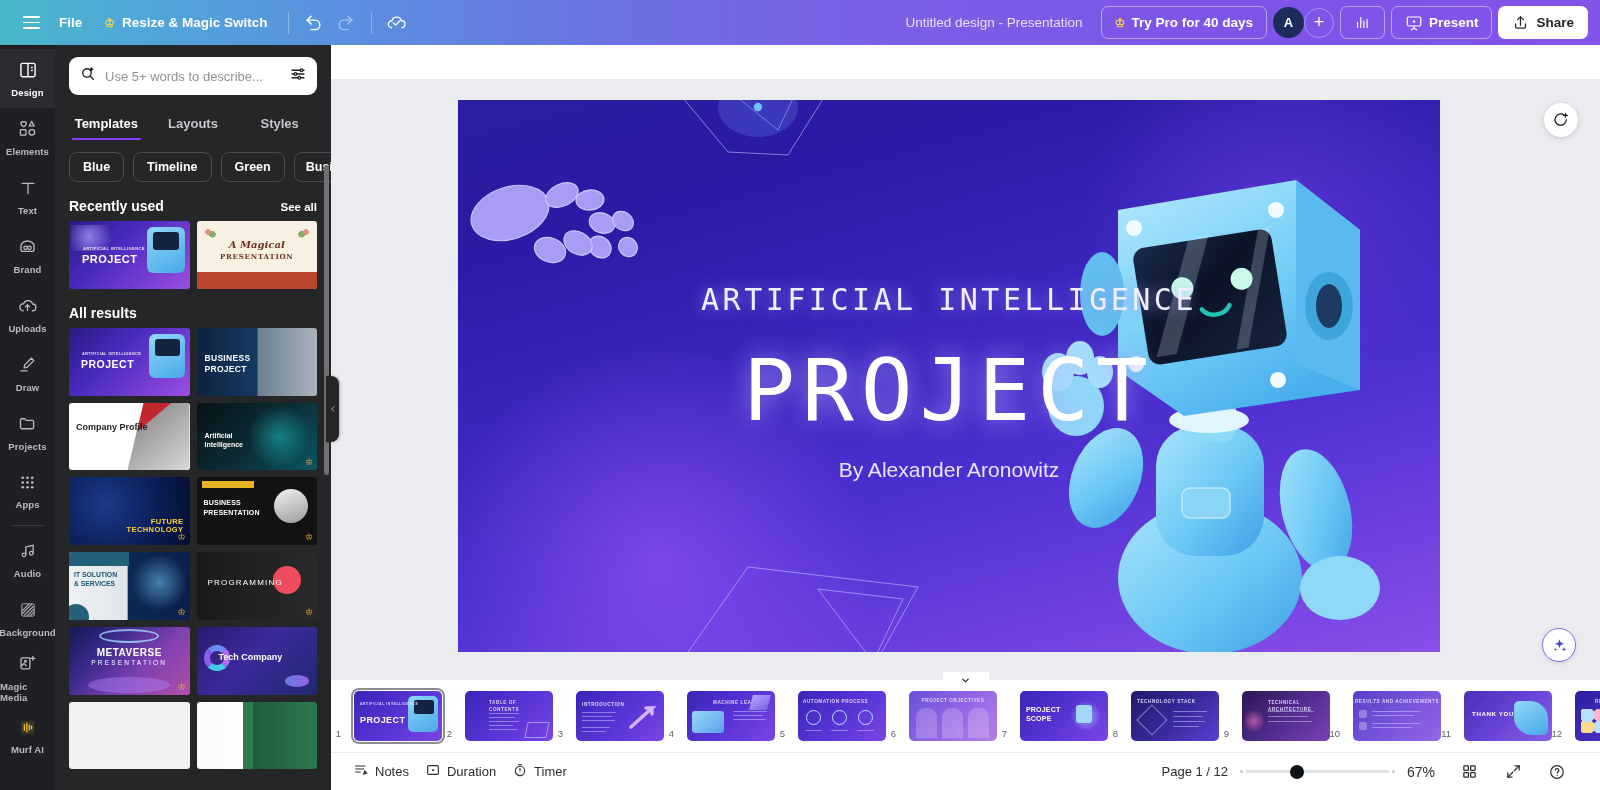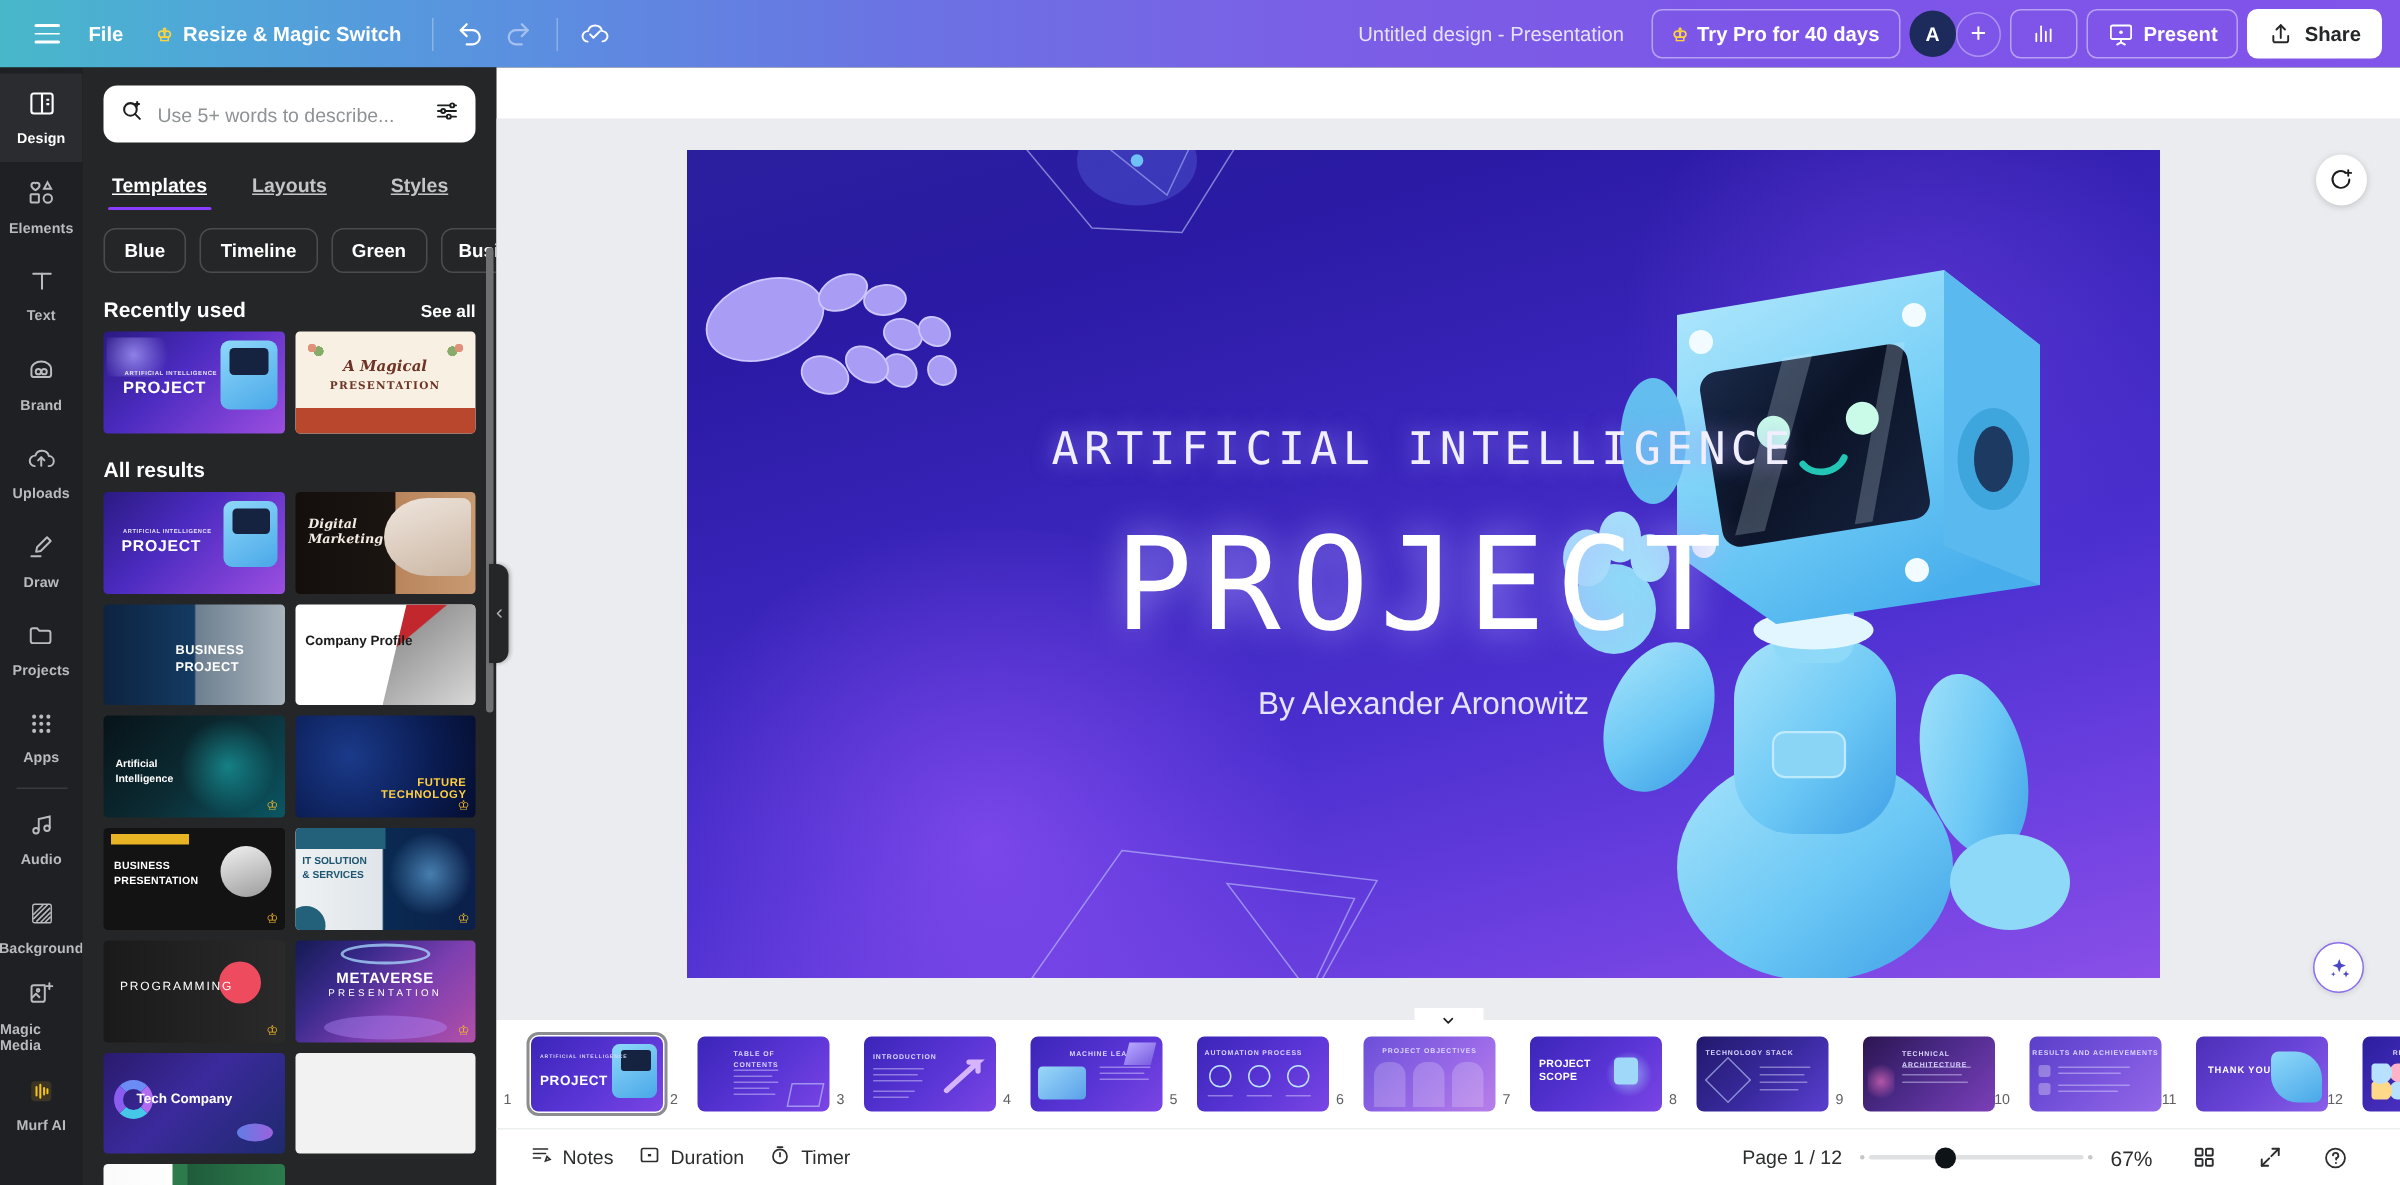--- a/index.html
+++ b/index.html
@@ -82,21 +82,21 @@
     align-items: center; padding: 0 10px; gap: 8px;
   }
   .search-box input {
     flex: 1; border: none; outline: none; font-size: 13px; color: #303133;
     font-family: "Liberation Sans", sans-serif; background: transparent;
   }
   .search-box input::placeholder { color: #8f9295; }
   .tabs { display: flex; padding: 8px 10px 0 10px; gap: 4px; }
   .tab {
     flex: 1; text-align: center; font-size: 13px; font-weight: 600; color: #c3c5c8;
-    padding: 7px 0 9px 0; cursor: pointer; position: relative; text-decoration: underline;
+    padding: 7px 0 9px 0; cursor: pointer; position: relative;
   }
   .tab.active { color: #fff; font-weight: 700; }
   .tab.active::after {
     content: ""; position: absolute; left: 8%; right: 8%; bottom: 0; height: 2.5px;
     background: #8b3dff; border-radius: 2px;
   }
   .chips { display: flex; gap: 9px; padding: 12px 0 0 14px; overflow: hidden; }
   .chip {
     height: 30px; padding: 0 13px; border: 1px solid #4b4c4f; border-radius: 8px;
     color: #fff; font-size: 12.5px; font-weight: 600; display: flex; align-items: center;
@@ -547,27 +547,23 @@
 
     <div class="grid">
 
       <div class="thumb tb-ai">
         <div style="position:absolute;right:5px;top:6px;width:36px;height:44px;background:linear-gradient(150deg,#8fd8fa,#49a8e8);border-radius:6px;"></div>
         <div style="position:absolute;right:10px;top:11px;width:25px;height:17px;background:#152340;border-radius:3px;"></div>
         <span class="tt" style="left:13px;top:24px;font-size:3.8px;letter-spacing:.4px;opacity:.85;">ARTIFICIAL INTELLIGENCE</span>
         <span class="tt" style="left:12px;top:31px;font-size:10.5px;letter-spacing:.5px;">PROJECT</span>
       </div>
 
-      <div class="thumb tb-digital">
-        <div style="position:absolute;right:3px;top:4px;width:58px;height:52px;background:linear-gradient(160deg,#efe6de,#cbb6a3);border-radius:50% 10% 10% 50%;"></div>
-        <span class="tt" style="left:9px;top:17px;font-size:8.5px;color:#f2ebe3;font-family:'DejaVu Serif',serif;font-style:italic;width:60px;line-height:1.25;">Digital Marketing</span>
-      </div>
 
       <div class="thumb tb-busproj">
-        <span class="tt" style="left:8px;top:25px;font-size:8.5px;letter-spacing:.3px;width:60px;line-height:1.3;margin-left:40px;">BUSINESS PROJECT</span>
+        <span class="tt" style="left:8px;top:25px;font-size:8.5px;letter-spacing:.3px;width:60px;line-height:1.3;">BUSINESS PROJECT</span>
       </div>
 
       <div class="thumb tb-company">
         <div style="position:absolute;right:0;top:0;width:62px;height:100%;background:linear-gradient(140deg,#c1272d 0%,#c1272d 30%,#9a9a9a 31%,#d8d8d8 100%);clip-path:polygon(26% 0,100% 0,100% 100%,0 100%);"></div>
         <span class="tt" style="left:7px;top:20px;font-size:9px;color:#1c1c1c;">Company Profile</span>
       </div>
 
       <div class="thumb tb-artint">
         <div style="position:absolute;right:0;top:0;width:70%;height:100%;background:radial-gradient(circle at 55% 50%, rgba(32,220,220,.45), transparent 55%);"></div>
         <span class="tt" style="left:8px;top:28px;font-size:7px;width:58px;line-height:1.35;">Artificial Intelligence</span>

